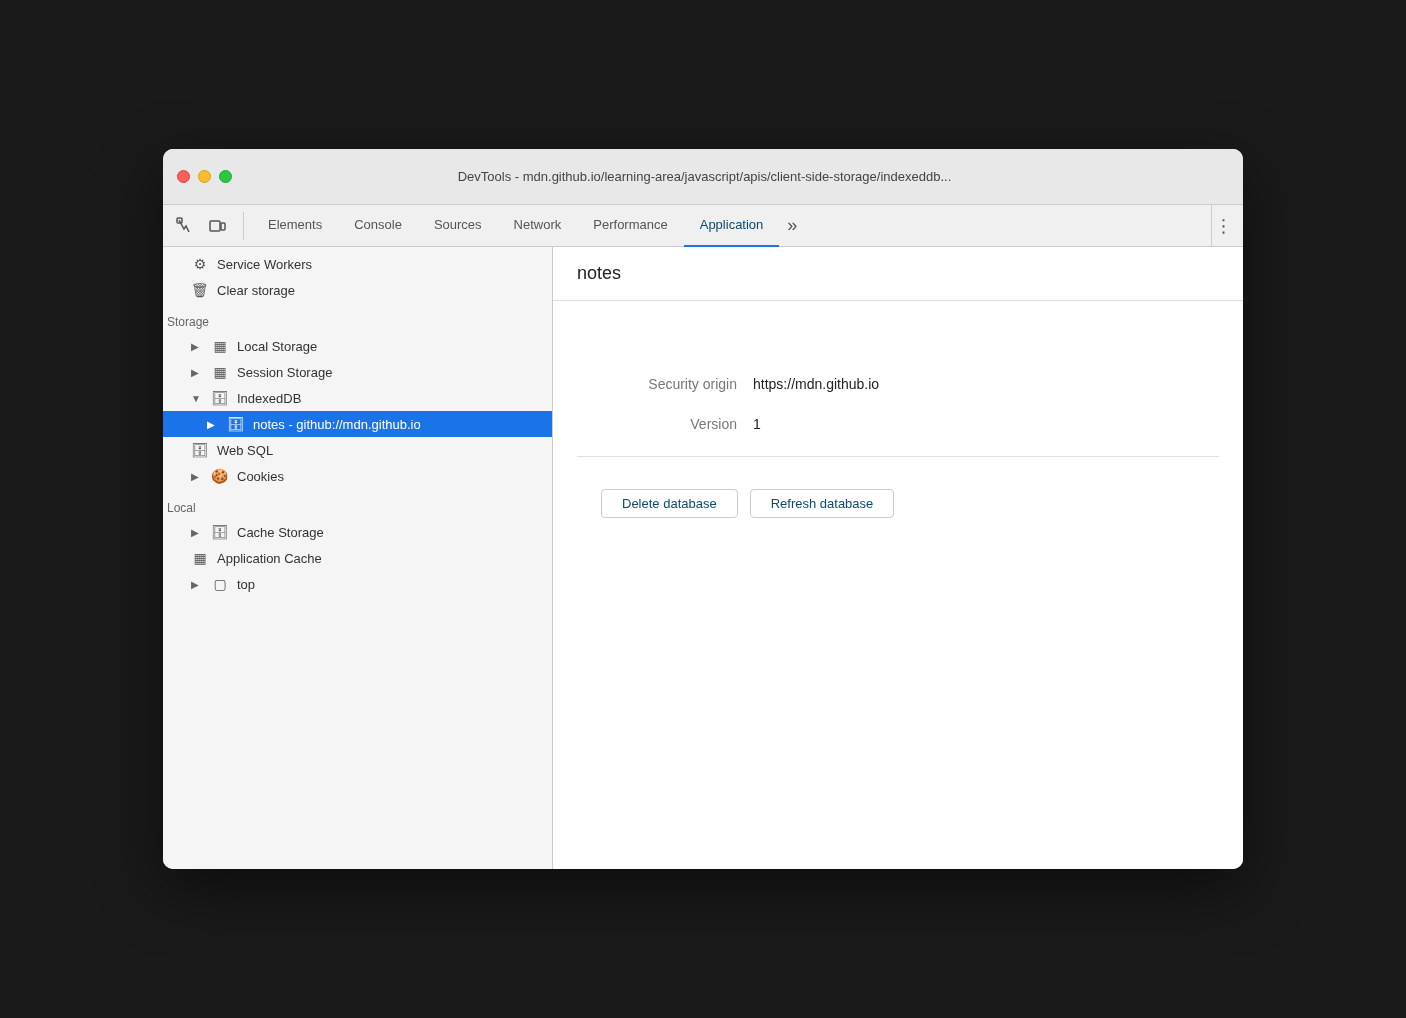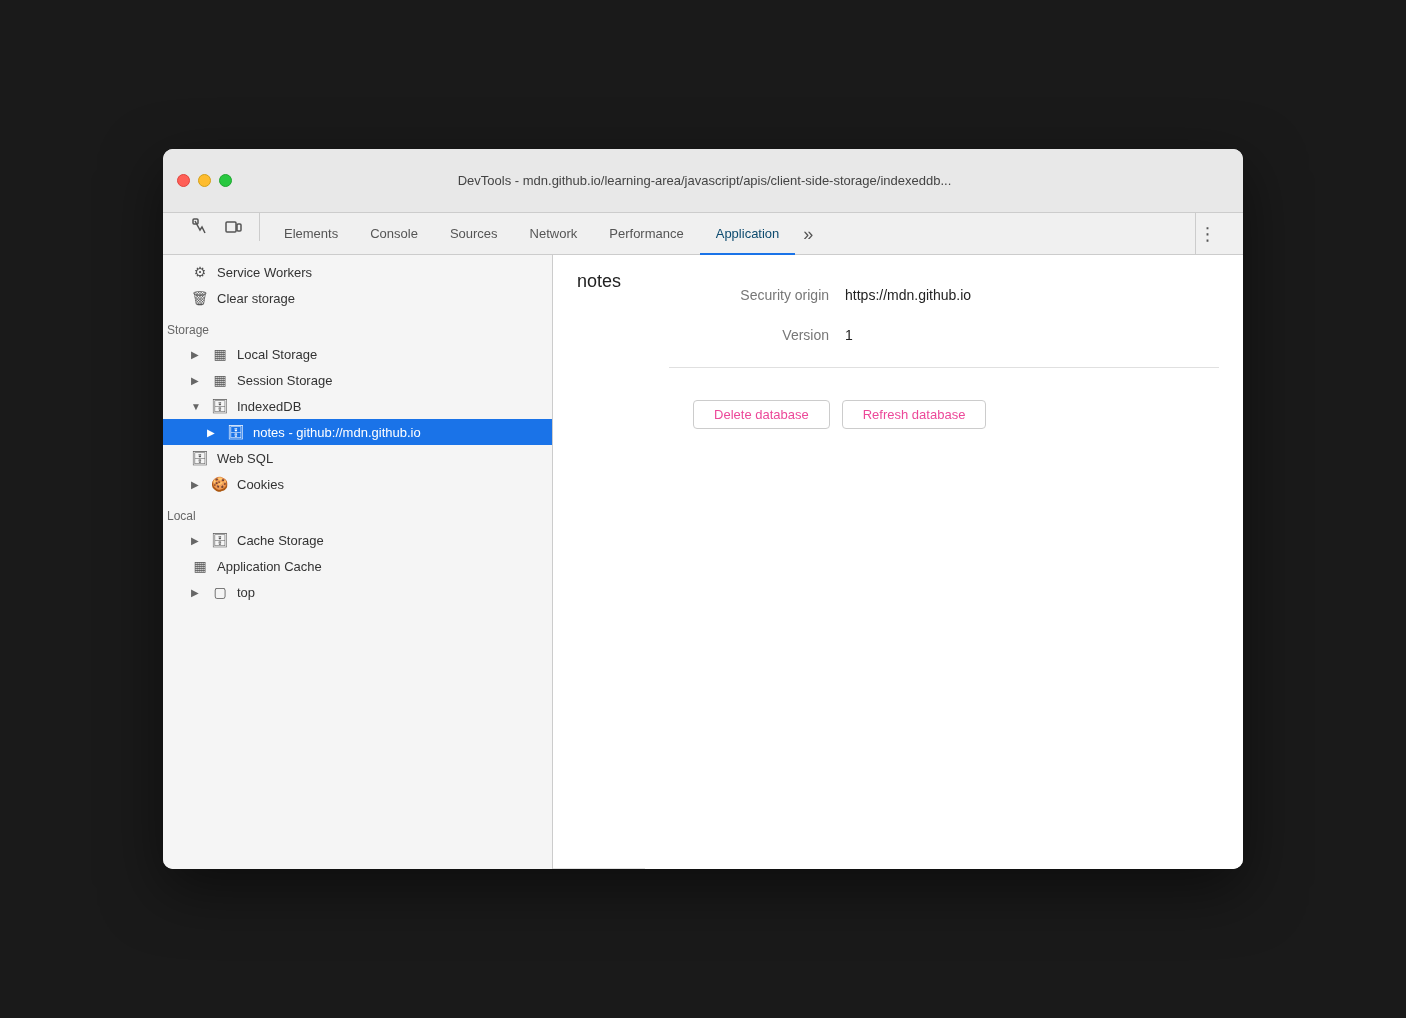--- a/index.html
+++ b/index.html
@@ -16,21 +16,21 @@
       height: 720px;
       background: #f5f5f5;
       border-radius: 10px;
       overflow: hidden;
       box-shadow: 0 20px 60px rgba(0,0,0,0.5);
       display: flex;
       flex-direction: column;
     }
     .titlebar {
       background: #e8e8e8;
-      height: 64px;
+      height: 56px;
       display: flex;
       align-items: center;
       padding: 0 14px;
       gap: 8px;
       border-bottom: 1px solid #ccc;
       flex-shrink: 0;
     }
     .traffic-light {
       width: 13px; height: 13px;
       border-radius: 50%;
@@ -44,23 +44,23 @@
       text-align: center;
       font-size: 13px;
       color: #444;
       font-weight: 500;
       margin-left: -60px;
     }
     .toolbar {
       background: #f0f0f0;
       height: 42px;
       display: flex;
-      align-items: flex-start;
+      align-items: center;
       border-bottom: 1px solid #ccc;
-      padding: 0 24px;
+      padding: 0 8px;
       flex-shrink: 0;
     }
     .toolbar-icons {
       display: flex;
       align-items: center;
       gap: 4px;
       padding-right: 12px;
       border-right: 1px solid #ccc;
       margin-right: 8px;
     }
@@ -156,21 +156,23 @@
       text-align: center;
       color: #555;
     }
     .sidebar-item.selected .sidebar-item-icon { color: white; }
     .sidebar-indent-1 { padding-left: 28px; }
     .sidebar-indent-2 { padding-left: 44px; }
     .detail-panel {
       flex: 1;
       background: white;
       display: flex;
+      flex-direction: column;
       overflow: auto;
+      gap: 43px;
     }
     .detail-header {
       padding: 16px 24px;
       border-bottom: 1px solid #e0e0e0;
     }
     .detail-title {
       font-size: 18px;
       font-weight: 500;
       color: #222;
     }
@@ -203,21 +205,21 @@
       display: flex;
       gap: 12px;
       padding: 0 24px;
     }
     .action-btn {
       padding: 6px 20px;
       border: 1px solid #ccc;
       border-radius: 4px;
       background: white;
       font-size: 13px;
-      color: #ec4899;
+      color: #0c4a6e;
       font-weight: 500;
       cursor: pointer;
     }
   </style>
 </head>
 <body>
 
 <div class="window">
 
   <div class="titlebar">

